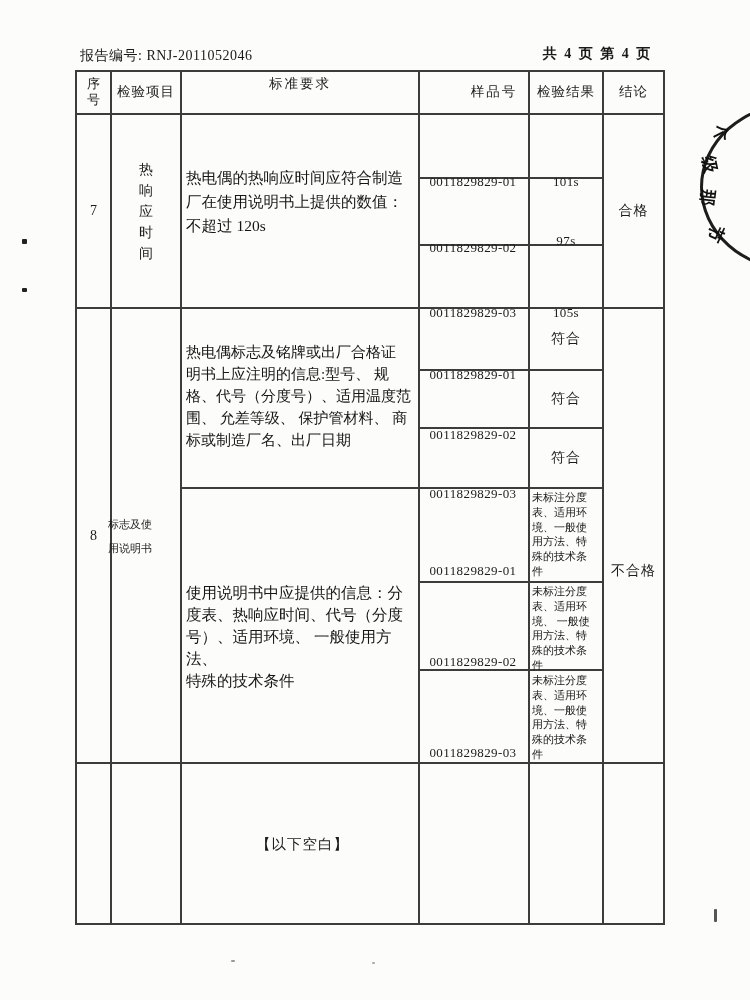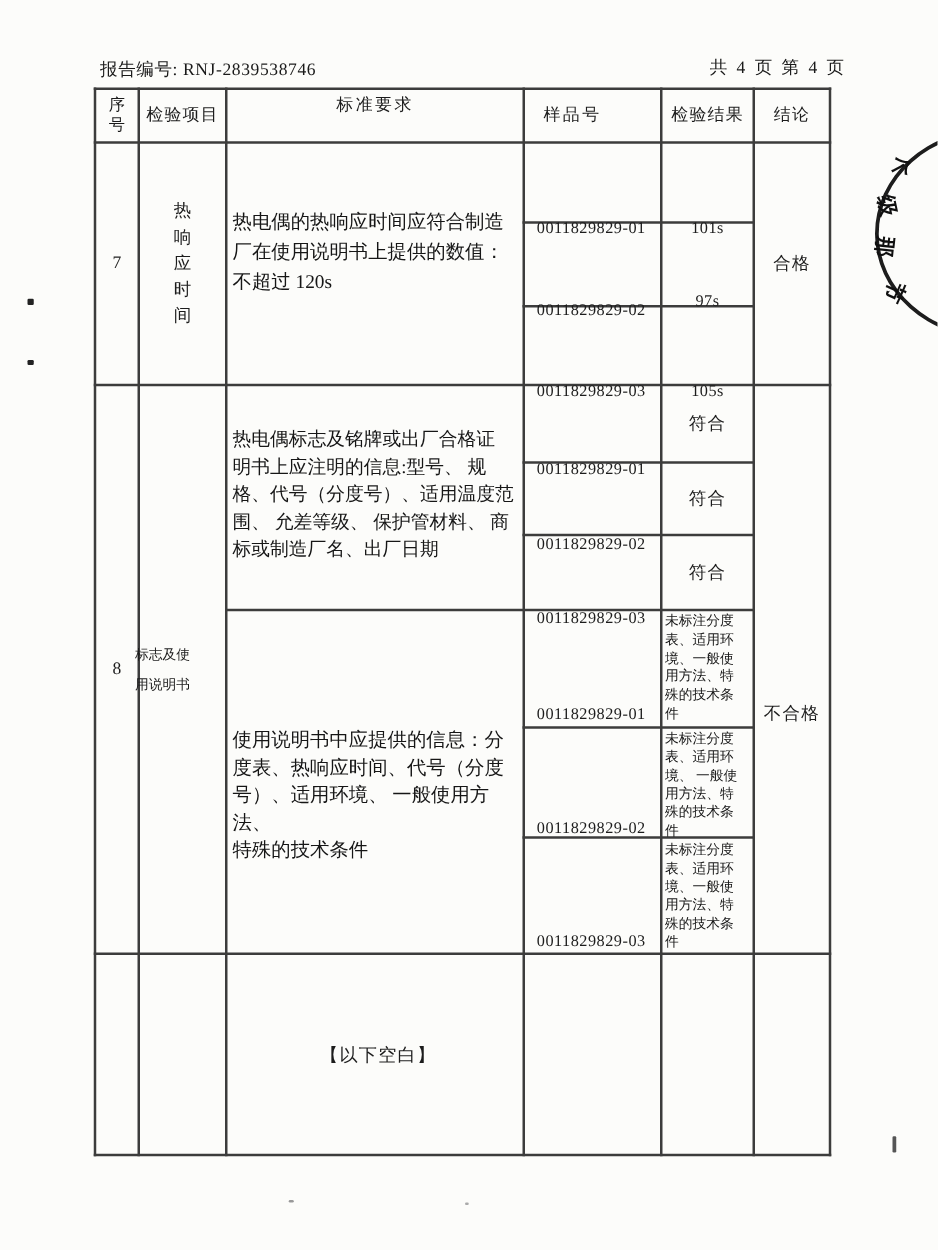--- a/index.html
+++ b/index.html
@@ -28,22 +28,22 @@
     border:3px solid #1d1d1d;border-radius:50%;
   }
   .stamp-char{
     position:absolute;font-size:17px;font-weight:bold;color:#101010;
     font-family:"Liberation Serif","DejaVu Serif",serif;
   }
 </style>
 </head>
 <body>
 
-<div class="cell hdr" style="left:80px;top:46px;width:200px;height:20px;justify-content:flex-start;letter-spacing:.5px;">报告编号: RNJ-2839538746</div>
-<div class="cell hdr" style="left:560px;top:44px;width:125px;height:20px;letter-spacing:2px;">共 4 页  第 4 页</div>
+<div class="cell hdr" style="left:80px;top:46px;width:200px;height:20px;justify-content:flex-start;letter-spacing:.5px;">报告编号: RNJ-2011052046</div>
+<div class="cell hdr" style="left:535px;top:44px;width:125px;height:20px;letter-spacing:2px;font-weight:bold;">共 4 页  第 4 页</div>
 
 <div class="line" style="left:75px;top:70px;width:2px;height:855px;"></div>
 <div class="line" style="left:110px;top:70px;width:2px;height:855px;"></div>
 <div class="line" style="left:180px;top:70px;width:2px;height:855px;"></div>
 <div class="line" style="left:418px;top:70px;width:2px;height:855px;"></div>
 <div class="line" style="left:528px;top:70px;width:2px;height:855px;"></div>
 <div class="line" style="left:602px;top:70px;width:2px;height:855px;"></div>
 <div class="line" style="left:663px;top:70px;width:2px;height:855px;"></div>
 
 <div class="line" style="left:75px;top:70px;width:590px;height:2px;"></div>
@@ -57,21 +57,21 @@
 <div class="line" style="left:418px;top:369px;width:186px;height:2px;"></div>
 <div class="line" style="left:418px;top:427px;width:186px;height:2px;"></div>
 <div class="line" style="left:180px;top:487px;width:424px;height:2px;"></div>
 <div class="line" style="left:418px;top:581px;width:186px;height:2px;"></div>
 <div class="line" style="left:418px;top:669px;width:186px;height:2px;"></div>
 
 <div class="cell pre" style="left:77px;top:70px;width:33px;height:43px;font-size:13px;line-height:16px;">序
 号</div>
 <div class="cell" style="left:112px;top:70px;width:68px;height:43px;font-size:13.5px;letter-spacing:1px;">检验项目</div>
 <div class="cell" style="left:182px;top:70px;width:236px;height:28px;font-size:13.5px;letter-spacing:2px;text-align:center;">标准要求</div>
-<div class="cell" style="left:404px;top:70px;width:108px;height:43px;font-size:13.5px;letter-spacing:2px;">样品号</div>
+<div class="cell" style="left:440px;top:70px;width:108px;height:43px;font-size:13.5px;letter-spacing:2px;">样品号</div>
 <div class="cell" style="left:530px;top:70px;width:72px;height:43px;font-size:13.5px;letter-spacing:1px;">检验结果</div>
 <div class="cell" style="left:604px;top:70px;width:59px;height:43px;font-size:13.5px;letter-spacing:1px;">结论</div>
 
 <div class="cell" style="left:77px;top:115px;width:33px;height:192px;font-size:14px;">7</div>
 <div class="cell pre" style="left:112px;top:115px;width:68px;height:192px;font-size:14px;line-height:21px;">热
 响
 应
 时
 间</div>
 <div class="para" style="left:186px;top:166px;width:228px;font-size:15.5px;line-height:24px;">热电偶的热响应时间应符合制造

